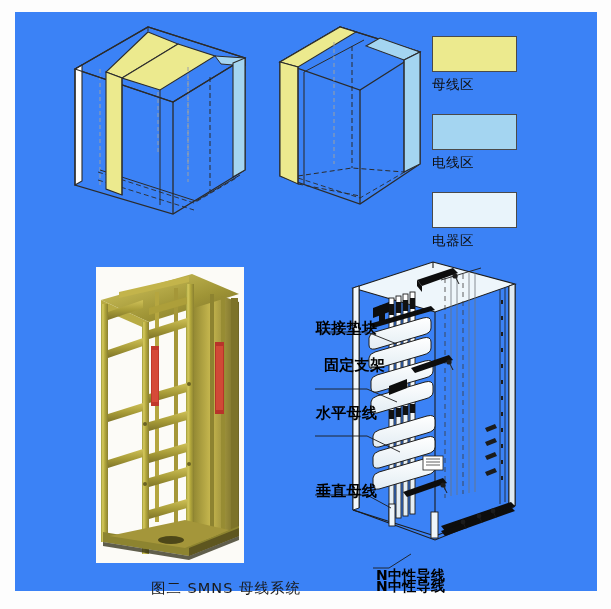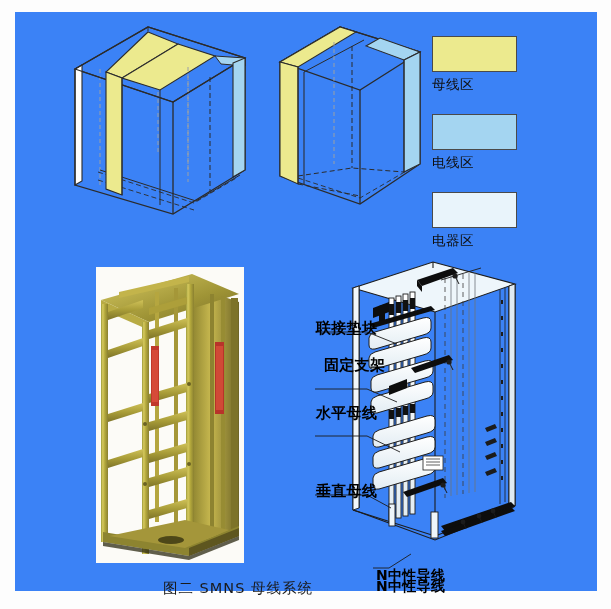--- a/index.html
+++ b/index.html
@@ -30,21 +30,21 @@
     font-size:13.5px;color:#101010;margin-top:4px;letter-spacing:.5px;
     font-family:"DejaVu Sans","Liberation Sans",sans-serif;
   }
 
   
   .caption{
     position:absolute;font-size:14.5px;color:#1a1a1a;letter-spacing:1px;
     white-space:nowrap;
   }
   #cap1{left:170px;top:228px;}
-  #cap2{left:148px;top:567px;}
+  #cap2{left:136px;top:567px;}
 
   
   .callout{
     position:absolute;font-size:15px;font-weight:bold;color:#000;
     white-space:nowrap;letter-spacing:.3px;
   }
   #co1{left:301px;top:307px;}
   #co2{left:301px;top:344px;margin-left:8px;}
   #co3{left:301px;top:392px;}
   #co4{left:301px;top:470px;text-align:right;}

